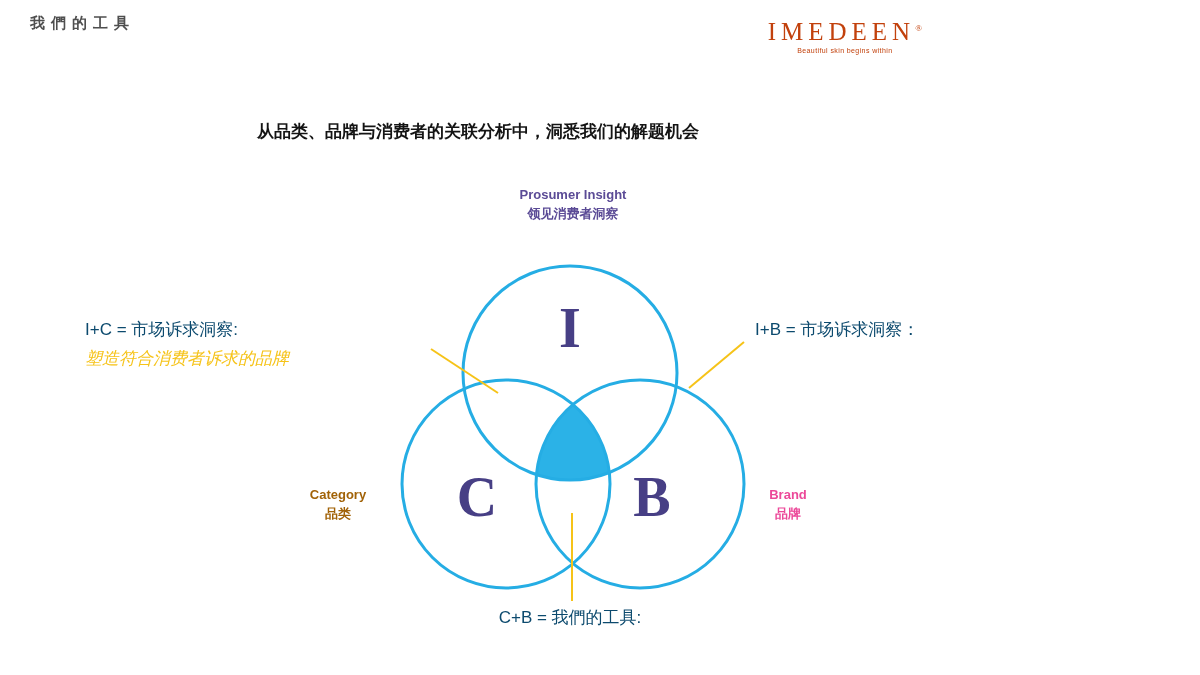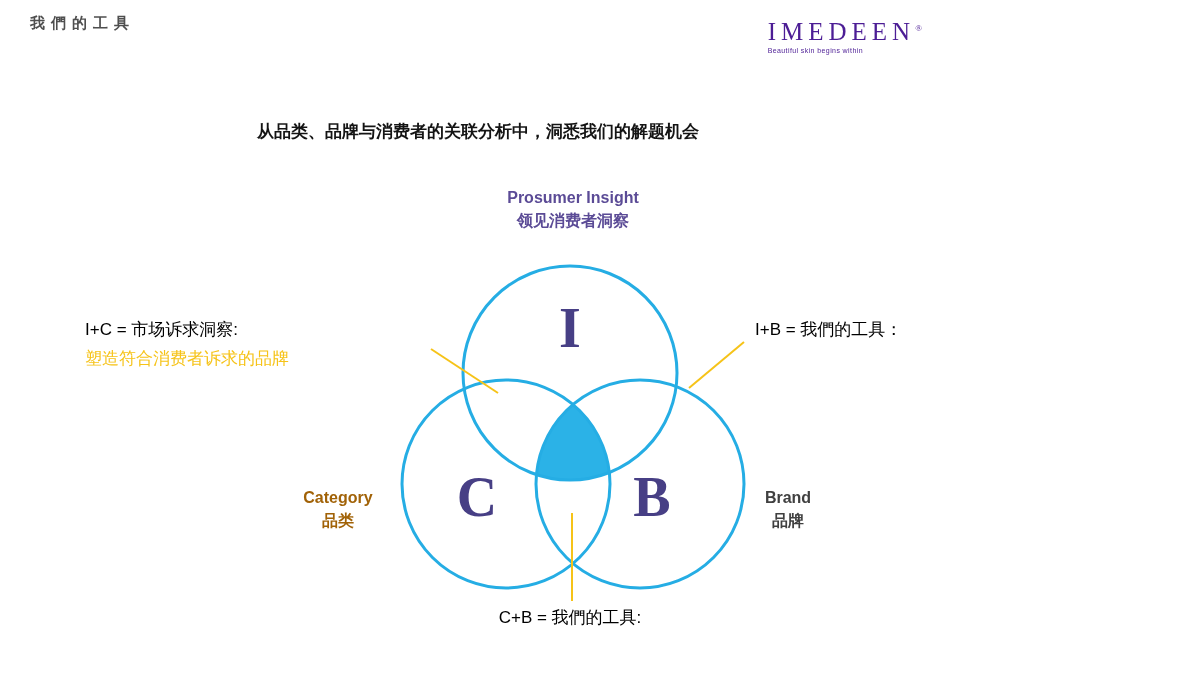--- a/index.html
+++ b/index.html
@@ -5,49 +5,49 @@
   html,body{margin:0;padding:0;background:#ffffff;}
   .slide{
     position:relative;width:956px;height:675px;background:#ffffff;overflow:hidden;
     font-family:"Liberation Sans",sans-serif;
   }
   .page-header{
     position:absolute;left:30px;top:14px;
     font-size:15px;font-weight:bold;letter-spacing:6px;color:#4f4f4f;
   }
   .logo{
-    position:absolute;right:34px;top:18px;color:#4c1d95;line-height:1.1;
+    position:absolute;right:34px;top:18px;color:#c2410c;text-align:center;line-height:1.1;
   }
   .logo-name{
     font-family:"Liberation Serif",serif;font-size:25px;letter-spacing:5px;font-weight:400;
   }
   .logo-name sup{font-size:9px;letter-spacing:0;vertical-align:super;}
   .logo-tagline{font-size:7px;letter-spacing:.4px;margin-top:1px;}
   .slide-title{
     position:absolute;left:0;right:0;top:120px;text-align:center;
     font-size:17px;font-weight:bold;color:#141414;
   }
   .venn-svg{position:absolute;left:0;top:0;width:1200px;height:675px;}
   .venn-label{
-    position:absolute;text-align:center;font-weight:bold;line-height:1.45;font-size:16px;
+    position:absolute;text-align:center;font-weight:bold;line-height:1.45;font-size:13px;
   }
   .venn-label .line{display:block;}
   .label-insight{left:413px;top:186px;width:320px;color:#5b4b96;}
   .label-category{left:258px;top:486px;width:160px;color:#a16207;}
-  .label-brand{left:708px;top:486px;width:160px;color:#404040;}
+  .label-brand{left:708px;top:486px;width:160px;color:#ec4899;}
   .circle-letter{
     position:absolute;width:80px;text-align:center;
     font-family:"Liberation Serif",serif;font-weight:bold;font-size:56px;color:#473f85;
   }
   .letter-i{left:530px;top:296px;}
   .letter-c{left:437px;top:465px;}
   .letter-b{left:612px;top:465px;}
   .annotation{position:absolute;font-size:17px;line-height:1.2;}
-  .annotation .heading{color:#000000;display:block;}
-  .annotation .body{color:#f6c318;display:block;margin-top:9px;text-align:right;}
+  .annotation .heading{color:#0c4a6e;display:block;}
+  .annotation .body{color:#f6c318;display:block;margin-top:9px;font-style:italic;text-align:right;}
   .ann-ic{left:85px;top:320px;}
   .ann-ib{left:755px;top:320px;}
   .ann-cb{left:415px;top:608px;width:310px;text-align:center;}
 </style>
 </head>
 <body>
 
 <div class="slide">
 
   <div class="page-header">我們的工具</div>
@@ -101,19 +101,19 @@
   <div class="venn-label label-brand">
     <span class="line">Brand</span>
     <span class="line">品牌</span>
   </div>
 
   <div class="annotation ann-ic">
     <span class="heading">I+C = 市场诉求洞察:</span>
     <span class="body">塑造符合消费者诉求的品牌</span>
   </div>
   <div class="annotation ann-ib">
-    <span class="heading">I+B = 我們的工具：</span>
+    <span class="heading">I+B = 市场诉求洞察：</span>
   </div>
   <div class="annotation ann-cb">
     <span class="heading">C+B = 我們的工具:</span>
   </div>
 
 </div>
 
 </body></html>

